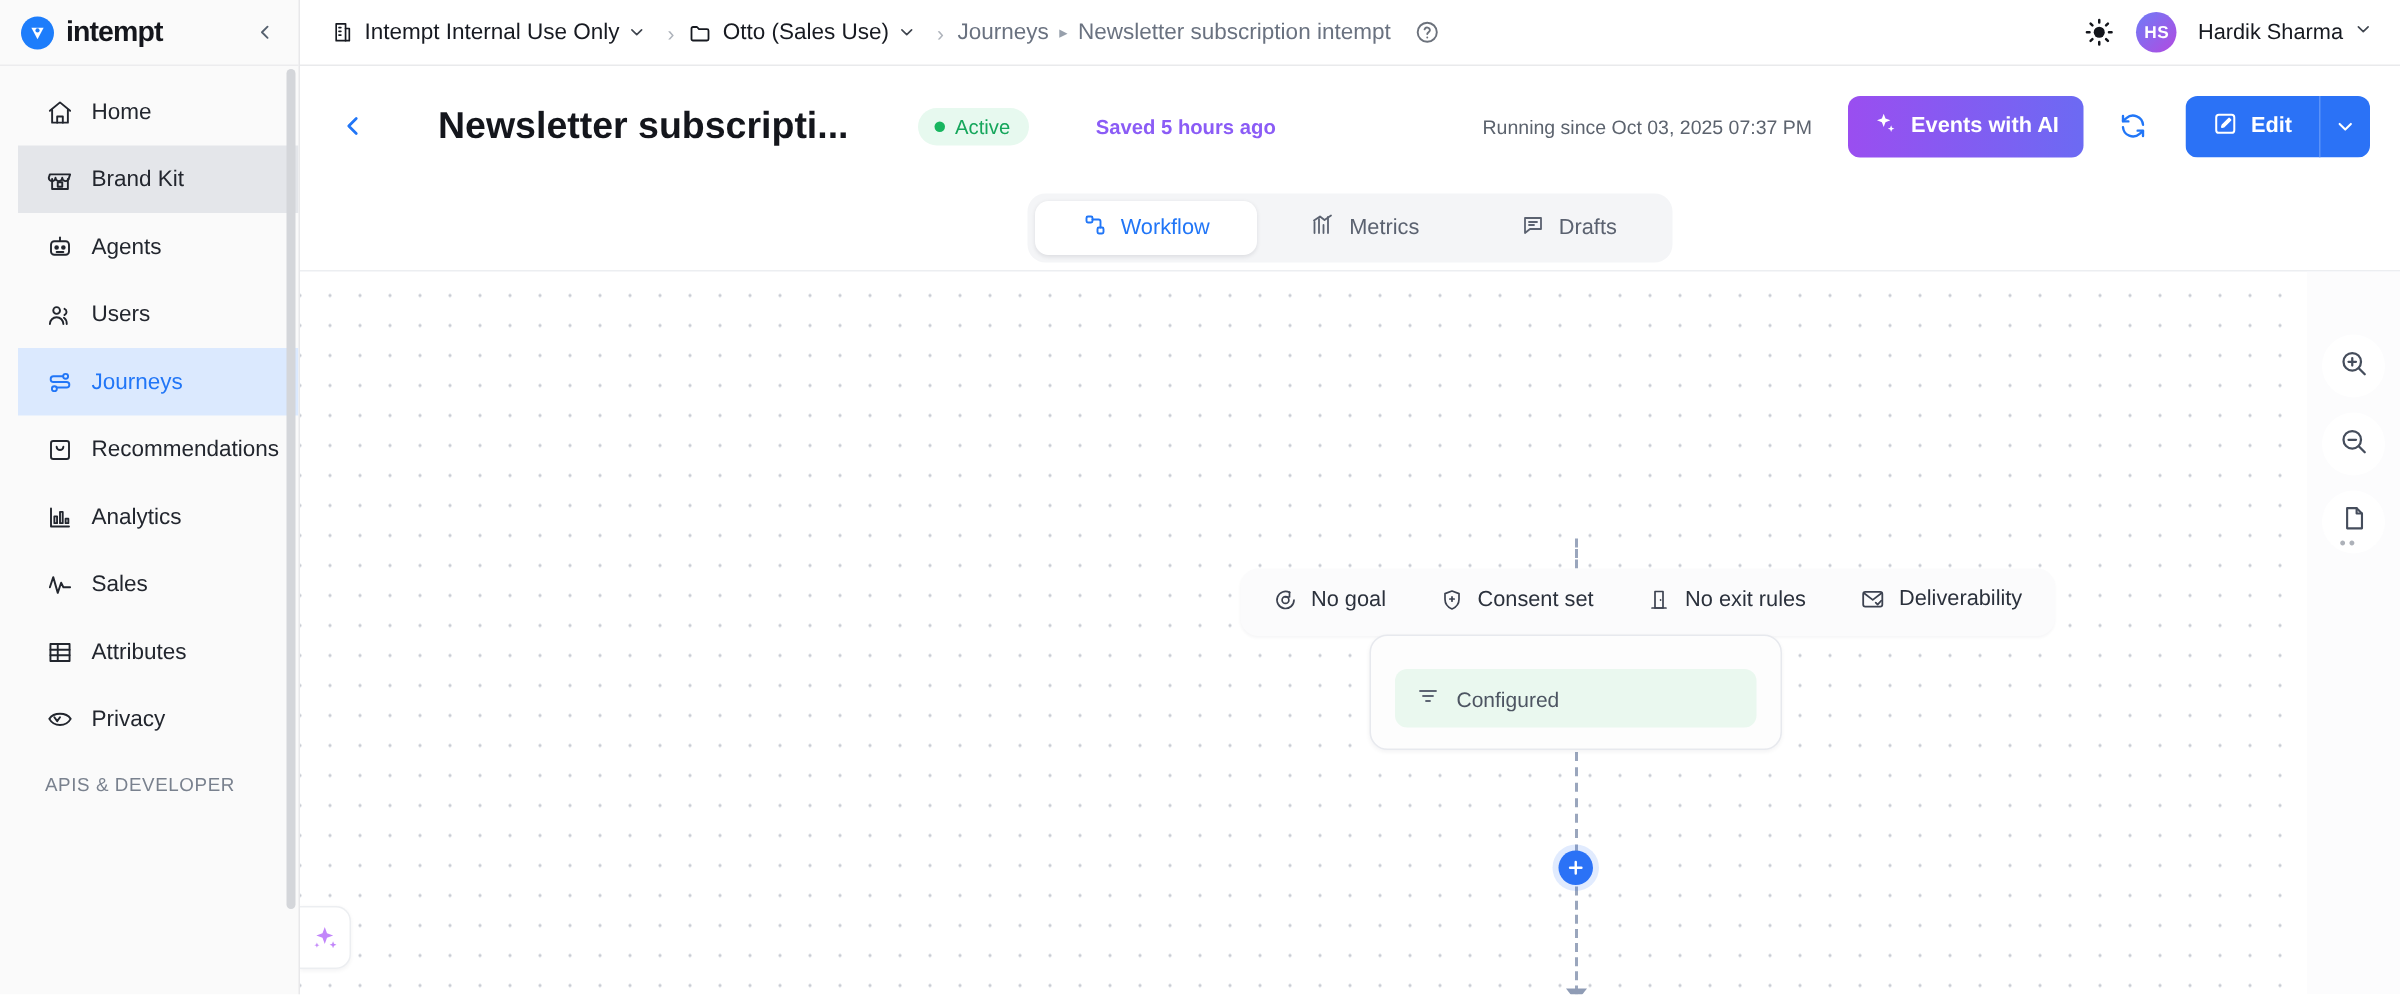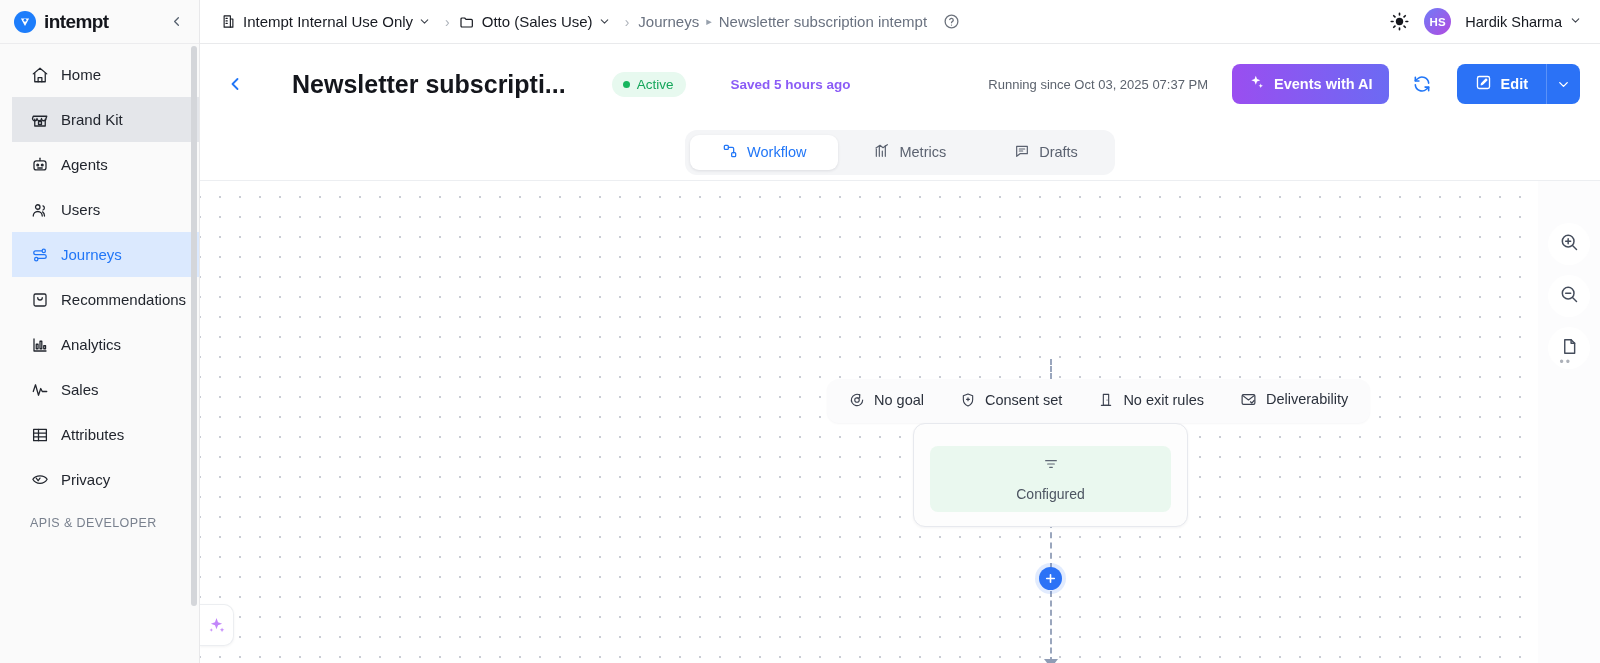--- a/index.html
+++ b/index.html
@@ -223,21 +223,20 @@
     border-radius: 12px;
     box-shadow: 0 1px 3px rgba(16,24,40,.05);
     padding: 14px 16px;
   }
   .node-chip {
     background: #eaf8ef; border-radius: 8px;
     padding: 10px 14px;
     display: flex; align-items: center; gap: 11px;
     font-size: 14px; color: #4d5562;
     cursor: pointer;
-    flex-direction: column;
   }
   .ai-fab {
     position: absolute; left: 0px; top: 423px;
     width: 34px; height: 42px;
     background: #fff; border: 1px solid #eceef1;
     border-left: none;
     border-radius: 0 10px 10px 0;
     display: flex; align-items: center; justify-content: center;
     cursor: pointer;
     box-shadow: 0 1px 3px rgba(16,24,40,.05);

